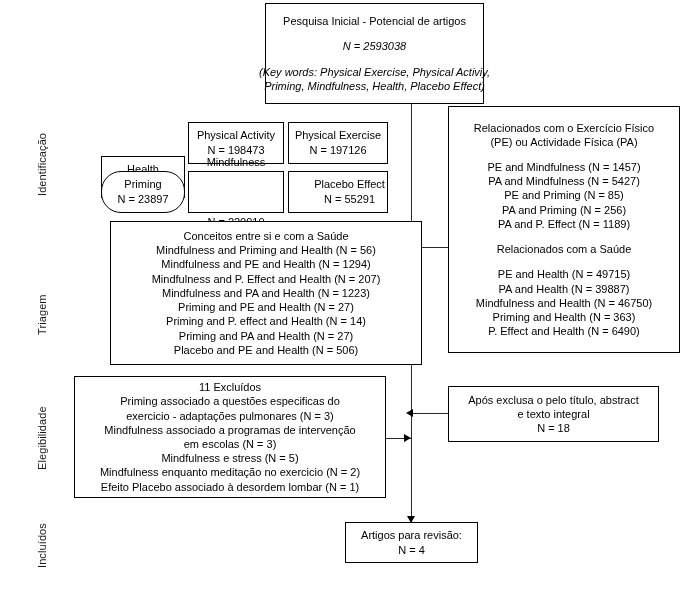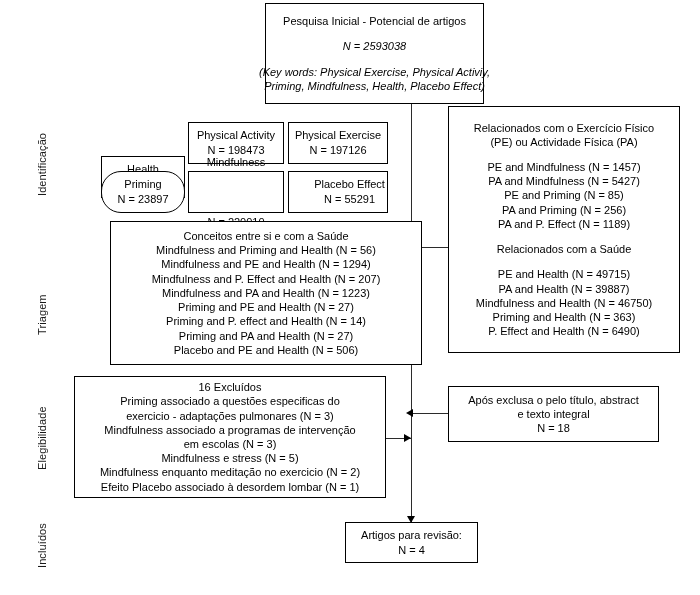--- a/index.html
+++ b/index.html
@@ -168,21 +168,21 @@
     <span class="ln">Mindfulness  and PE and Health (N = 1294)</span>
     <span class="ln">Mindfulness  and P. Effect and Health (N = 207)</span>
     <span class="ln">Mindfulness and PA and Health (N = 1223)</span>
     <span class="ln">Priming and PE and Health (N = 27)</span>
     <span class="ln">Priming and P. effect and Health (N = 14)</span>
     <span class="ln">Priming and PA and Health (N = 27)</span>
     <span class="ln">Placebo and PE and Health (N = 506)</span>
   </div>
 
   <div class="box" style="left:74px; top:376px; width:312px; height:122px;">
-    <span class="ln">16 Excluídos</span>
+    <span class="ln">11 Excluídos</span>
     <span class="ln">Priming associado a questões especificas do</span>
     <span class="ln">exercicio - adaptações pulmonares (N = 3)</span>
     <span class="ln">Mindfulness associado a programas de intervenção</span>
     <span class="ln">em escolas (N = 3)</span>
     <span class="ln">Mindfulness e stress (N = 5)</span>
     <span class="ln">Mindfulness enquanto meditação no exercicio (N = 2)</span>
     <span class="ln">Efeito Placebo associado à desordem lombar (N = 1)</span>
   </div>
 
   <div class="box" style="left:448px; top:386px; width:211px; height:56px;">

